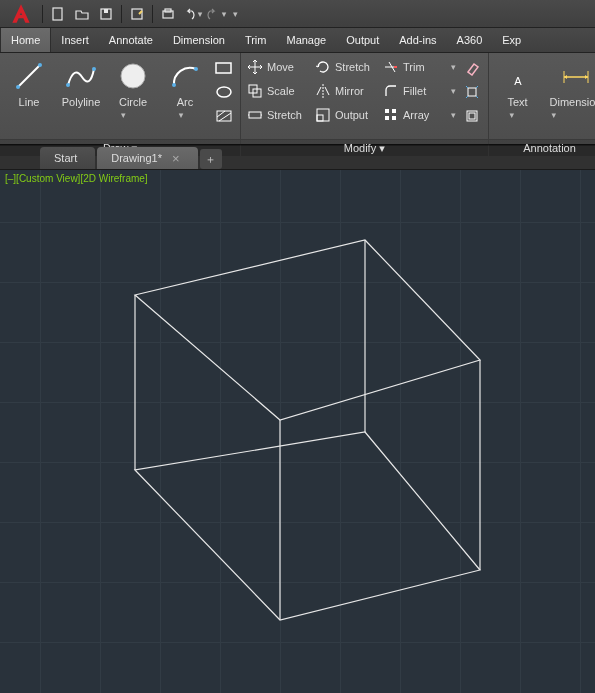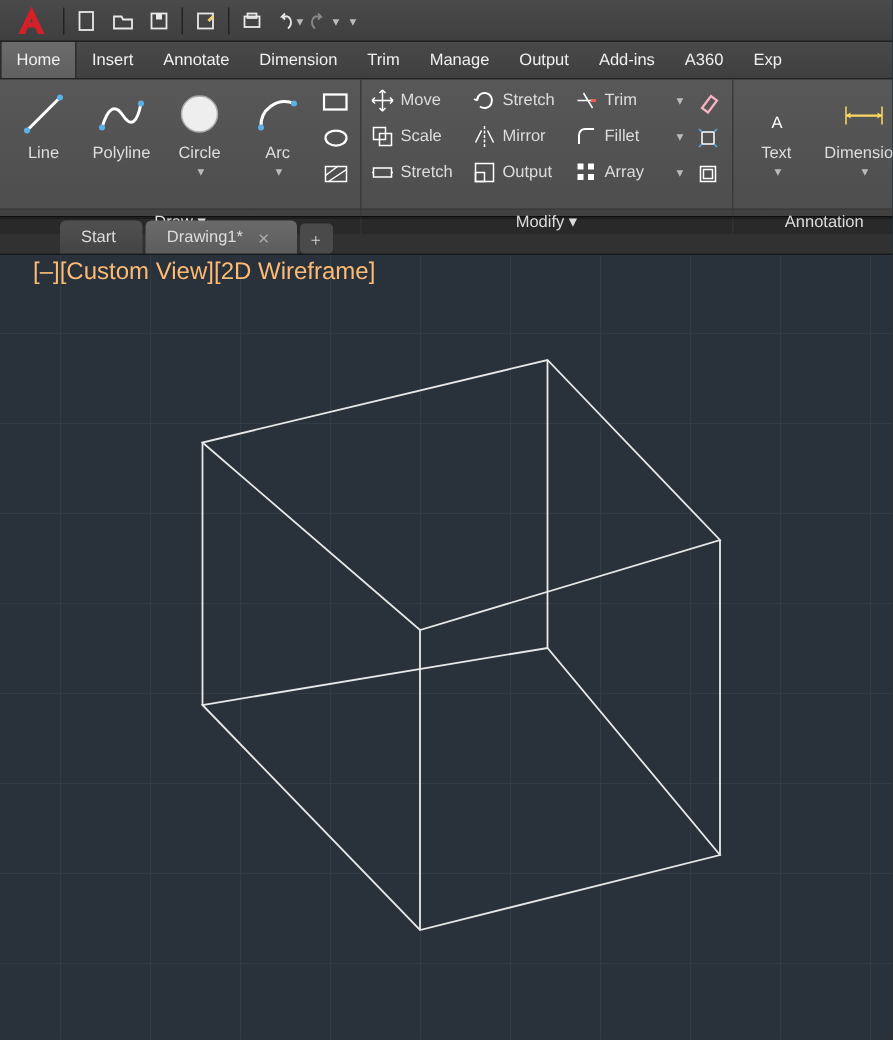--- a/index.html
+++ b/index.html
@@ -10,37 +10,37 @@
     .qat-sep{width:1px;height:18px;background:#222;margin:0 2px}
     .menubar{height:25px;background:linear-gradient(#494949,#3f3f3f);display:flex;border-bottom:1px solid #222}
     .mtab{padding:0 10px;line-height:25px;cursor:pointer;color:#f0f0f0}
     .mtab.active{background:linear-gradient(#6b6b6b,#606060);border-left:1px solid #2d2d2d;border-right:1px solid #2d2d2d}
     .ribbon{height:92px;background:linear-gradient(#585858,#4d4d4d);display:flex;border-bottom:1px solid #111}
     .panel{display:flex;flex-direction:column;border-right:1px solid #3a3a3a;padding:2px 4px 0}
     .panel-body{display:flex;flex:1;gap:2px}
     .panel-title{text-align:center;line-height:16px;color:#ddd;border-top:1px solid #3a3a3a;background:rgba(0,0,0,0.15);margin:12px -4px}
     .big-btn{display:flex;flex-direction:column;align-items:center;justify-content:flex-start;width:50px;height:72px;padding-top:4px;cursor:pointer;border-radius:3px}
     .big-btn svg{width:34px;height:34px}
-    .big-btn .lbl{margin-top:3px;text-align:center;line-height:12px}
+    .big-btn .lbl{margin-top:3px;line-height:12px}
     .half-col{display:flex;flex-direction:column;justify-content:flex-start;gap:2px;padding-top:2px}
     .half-btn{width:24px;height:22px;display:flex;align-items:center;justify-content:center;cursor:pointer;border-radius:2px}
     .cmd-row{display:flex;align-items:center;height:23px;gap:4px;cursor:pointer;padding:0 2px;border-radius:2px}
     .cmd-row svg{flex:none}
     .cmd-row .lbl{min-width:42px}
     .dd{color:#bbb;font-size:9px;margin-left:2px}
     .col{display:flex;flex-direction:column;justify-content:space-around}
     .tabs{height:25px;background:#313131;display:flex;align-items:flex-end;padding-left:40px;gap:2px;border-top:1px solid #222;border-bottom:1px solid #1a1a1a}
     .doc-tab{height:22px;padding:0 18px 0 14px;display:flex;align-items:center;border-radius:4px 4px 0 0;position:relative;cursor:pointer}
     .doc-tab.inactive{background:linear-gradient(#505050,#444);color:#ccc}
     .doc-tab.active{background:linear-gradient(#6a6a6a,#5d5d5d);color:#fff}
     .doc-tab .x{margin-left:10px;color:#aaa;font-size:13px}
     .new-tab{width:22px;height:20px;background:#4a4a4a;border-radius:3px;display:flex;align-items:center;justify-content:center;cursor:pointer;color:#ccc}
     .canvas{position:relative;width:595px;height:523px;background:#29323b;overflow:hidden}
     .grid{position:absolute;inset:0;background-image:linear-gradient(#323c45 1px,transparent 1px),linear-gradient(90deg,#323c45 1px,transparent 1px);background-size:60px 60px;background-position:-20px -8px}
-    .caption{position:absolute;top:3px;left:22px;color:#fdba74;font-size:16px}
+    .caption{position:absolute;top:3px;left:5px;color:#84cc16;font-size:10px}
   </style>
 </head>
 <body>
 
 <div class="qat">
   <div class="logo">
     <svg viewBox="0 0 24 24" width="26" height="26">
         <path d="M4 20 L12 3 L20 20 L16 20 L14.2 16 L9.8 16 L8 20 Z M11 13 L13 13 L12 10.5 Z" fill="#d62029"></path>
       </svg>
   </div>

